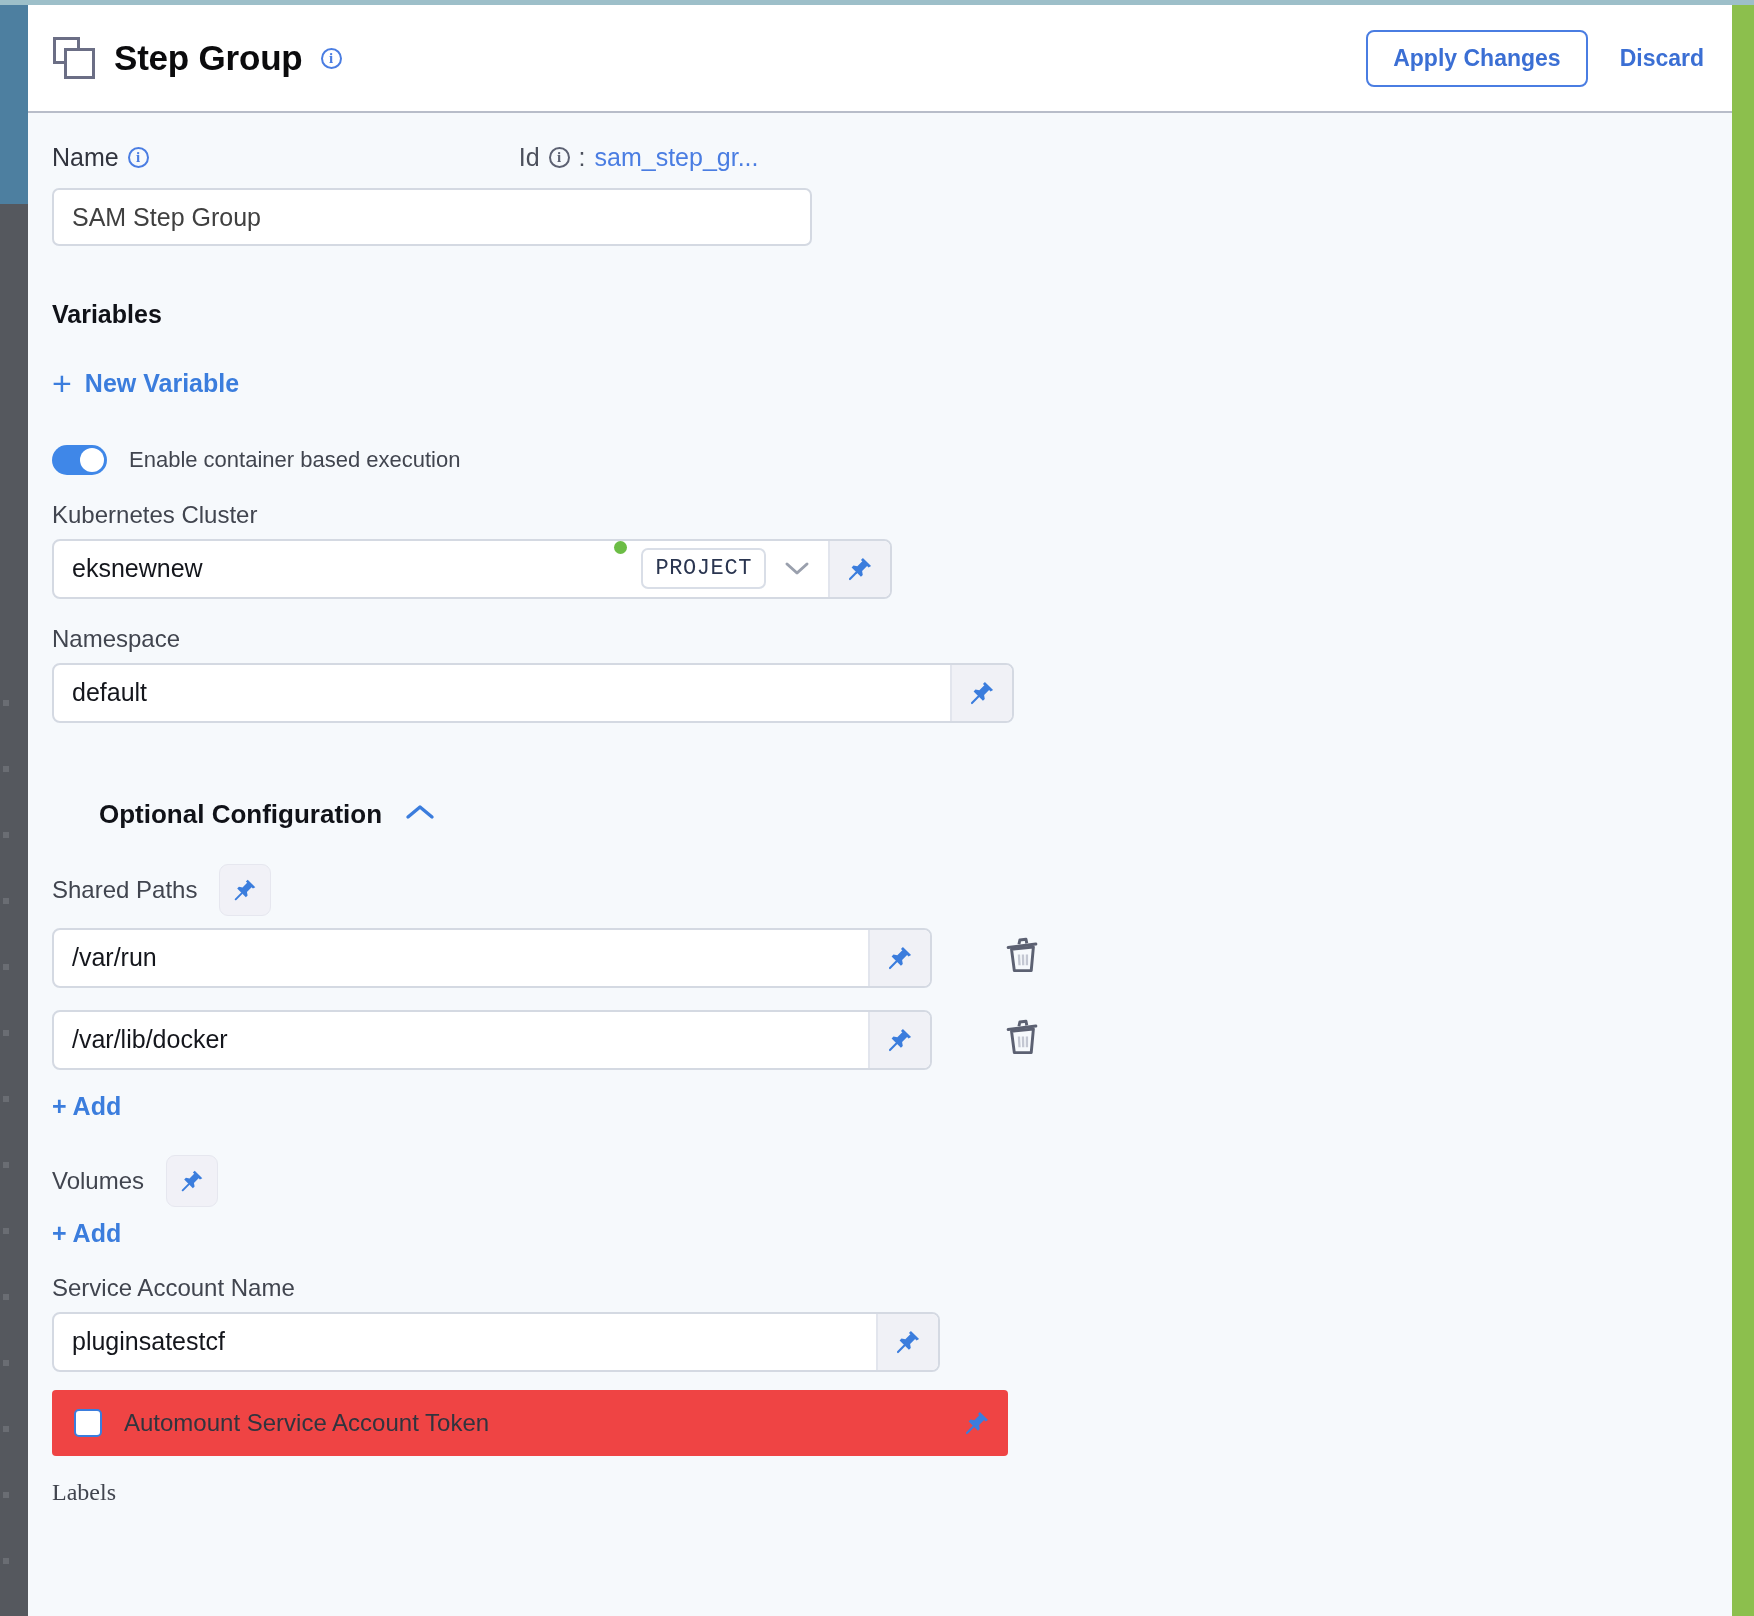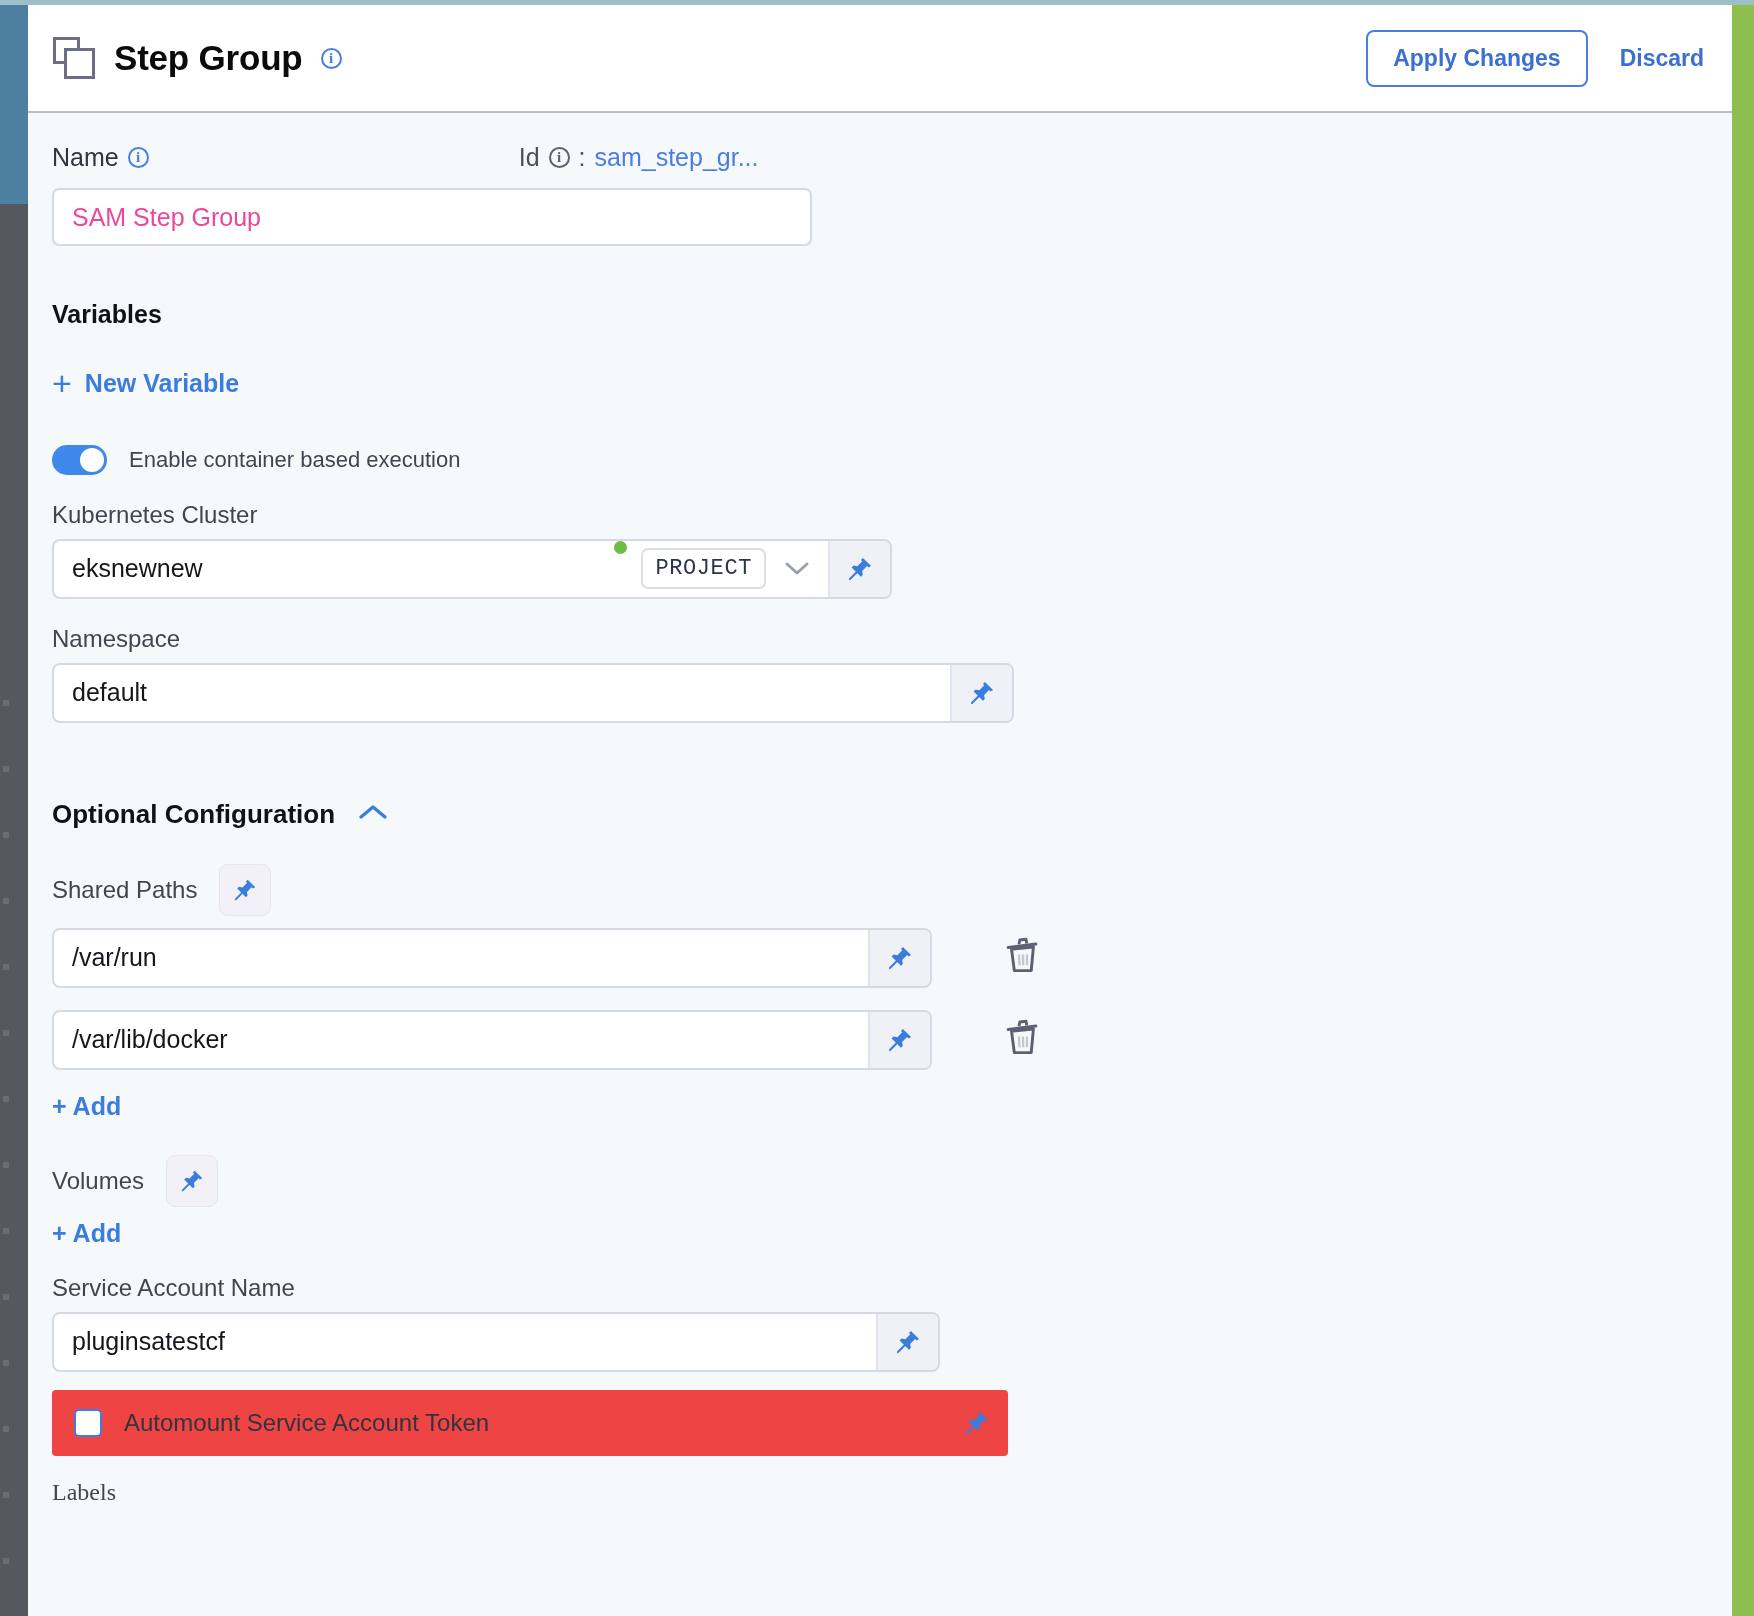--- a/index.html
+++ b/index.html
@@ -146,21 +146,21 @@
   }
   .id-value { color: #4a7de2; }
 
   .text-input {
     width: 760px;
     height: 58px;
     border: 2px solid #d4d9e2;
     border-radius: 7px;
     background: #ffffff;
     font-size: 25px;
-    color: #ec4899;
+    color: #404040;
     font-family: "Liberation Sans", sans-serif;
     padding: 0 18px;
     outline: none;
   }
 
   .section-head {
     font-size: 25px;
     font-weight: bold;
     color: #101218;
     margin: 54px 0 0 0;
@@ -281,21 +281,21 @@
   .w-path { width: 880px; }
   .w-service { width: 888px; }
 
   
   .opt-config {
     display: flex; align-items: center; gap: 22px;
     margin: 76px 0 0 0;
     cursor: pointer;
   }
   .opt-config .txt {
-    font-size: 26px; font-weight: bold; color: #101218;
+    font-size: 26px; font-weight: bold; color: #101218; margin-left: 47px;
   }
 
   .label-with-pin {
     display: flex; align-items: center; gap: 22px;
     margin: 34px 0 12px 0;
   }
   .label-with-pin .txt { font-size: 24px; color: #41454f; }
 
   .path-row {
     display: flex; align-items: center; gap: 66px;

